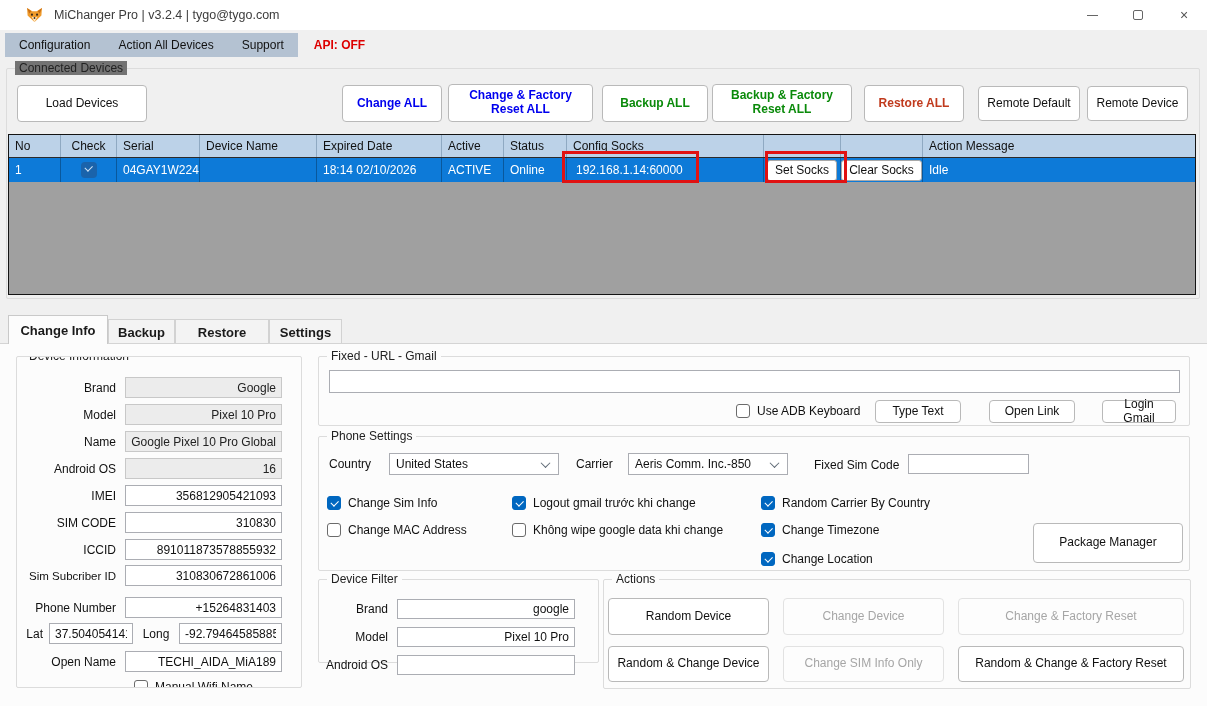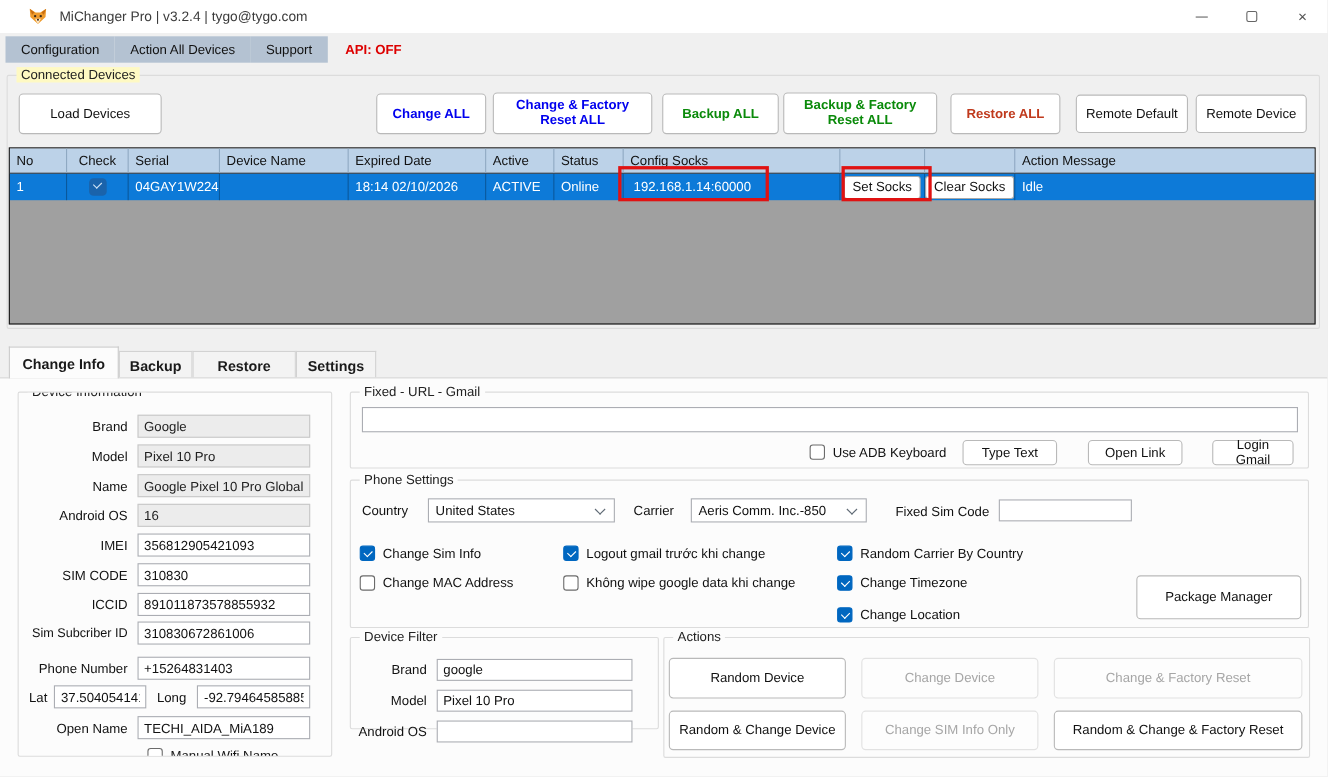--- a/index.html
+++ b/index.html
@@ -17,21 +17,21 @@
   .max-glyph { width:10px; height:10px; border:1px solid #666; border-radius:2px; display:block; }
   .close-glyph { font-size:14px; color:#555; line-height:1; }
 
   
   .menubar { position:absolute; left:0; top:32px; width:100%; height:25px; display:flex; align-items:flex-end; padding-left:5px; background:#f0f0f0; }
   .menu-item { height:24px; line-height:24px; padding:0 14px; background:var(--menu-bg); color:#111; }
   .menu-item.api { background:transparent; color:var(--api-red); font-weight:700; margin-left:2px; }
 
   
   .grp { position:absolute; border:1px solid #dcdcdc; border-radius:2px; }
-  .grp-label { position:absolute; top:-8px; left:8px; padding:0 4px; font-size:12px; color:#222; background:#fef9c3; line-height:14px; }
+  .grp-label { position:absolute; top:-8px; left:8px; padding:0 4px; font-size:12px; color:#222; background:#737373; line-height:14px; }
   .page .grp-label { background:#fcfcfc; }
 
   
   .btn { position:absolute; background:#fff; border:1px solid #b9b9b9; border-radius:4px; display:flex; align-items:center; justify-content:center; text-align:center; font-size:12px; color:#111; line-height:1.15; padding:2px 4px; }
   .btn.c-blue  { color:var(--accent-blue);  font-weight:700; }
   .btn.c-green { color:var(--accent-green); font-weight:700; }
   .btn.c-red   { color:var(--accent-red);   font-weight:700; }
   .btn.disabled { color:#a6a6a6; border-color:#e2e2e2; background:#fdfdfd; }
 
   
@@ -49,21 +49,21 @@
   .gridbtn { background:#fff; border:1px solid #a9a9a9; border-radius:3px; height:21px; padding:0 7px; font-size:12px; color:#111; display:flex; align-items:center; }
   .annot { position:absolute; border:3px solid var(--ann-red); pointer-events:none; }
 
   
   .tabstrip { position:absolute; left:8px; top:315px; height:29px; display:flex; align-items:flex-end; }
   .tab { height:25px; background:#f3f3f3; border:1px solid #d2d2d2; border-bottom:none; display:flex; align-items:center; justify-content:center; font-weight:700; font-size:13px; color:#1a1a1a; }
   .tab.active { height:29px; background:#fcfcfc; border-color:#c9c9c9; position:relative; z-index:3; }
   .page { position:absolute; left:0; top:343px; width:100%; height:363px; background:#fcfcfc; border-top:1px solid #d4d4d4; }
 
   
-  .inp { position:relative; background:#fff; border:1px solid #abadb3; height:21px; display:flex; align-items:center; padding:0 5px; overflow:hidden; white-space:nowrap; color:#111; font-size:12px; }
+  .inp { position:relative; background:#fff; border:1px solid #abadb3; height:21px; display:flex; align-items:center; padding:0 5px; overflow:hidden; white-space:nowrap; color:#111; font-size:12px;text-align:right; }
   input.inp { display:block; width:100%; }
   .inp.ro { background:#ececec; border-color:#c8c8c8; color:#222; }
   .dd { background:#fff; border:1px solid #abadb3; height:22px; display:flex; align-items:center; padding:0 6px; justify-content:space-between; color:#111; }
   .chev { width:7px; height:7px; border-right:1.4px solid #5f6a75; border-bottom:1.4px solid #5f6a75; transform:rotate(45deg) translate(-1px,-1px); margin-right:3px; }
 
   
   .cb { position:absolute; display:flex; align-items:center; gap:7px; height:16px; }
   .cb .box { width:14px; height:14px; border:1px solid #6b6b6b; border-radius:3px; background:#fff; position:relative; flex:0 0 auto; }
   .cb .box.checked { background:var(--cb-blue); border-color:var(--cb-blue); }
   .cb .box.checked:after { content:""; position:absolute; left:3px; top:3px; width:6px; height:3.5px; border-left:1.6px solid #fff; border-bottom:1.6px solid #fff; transform:rotate(-45deg); }

